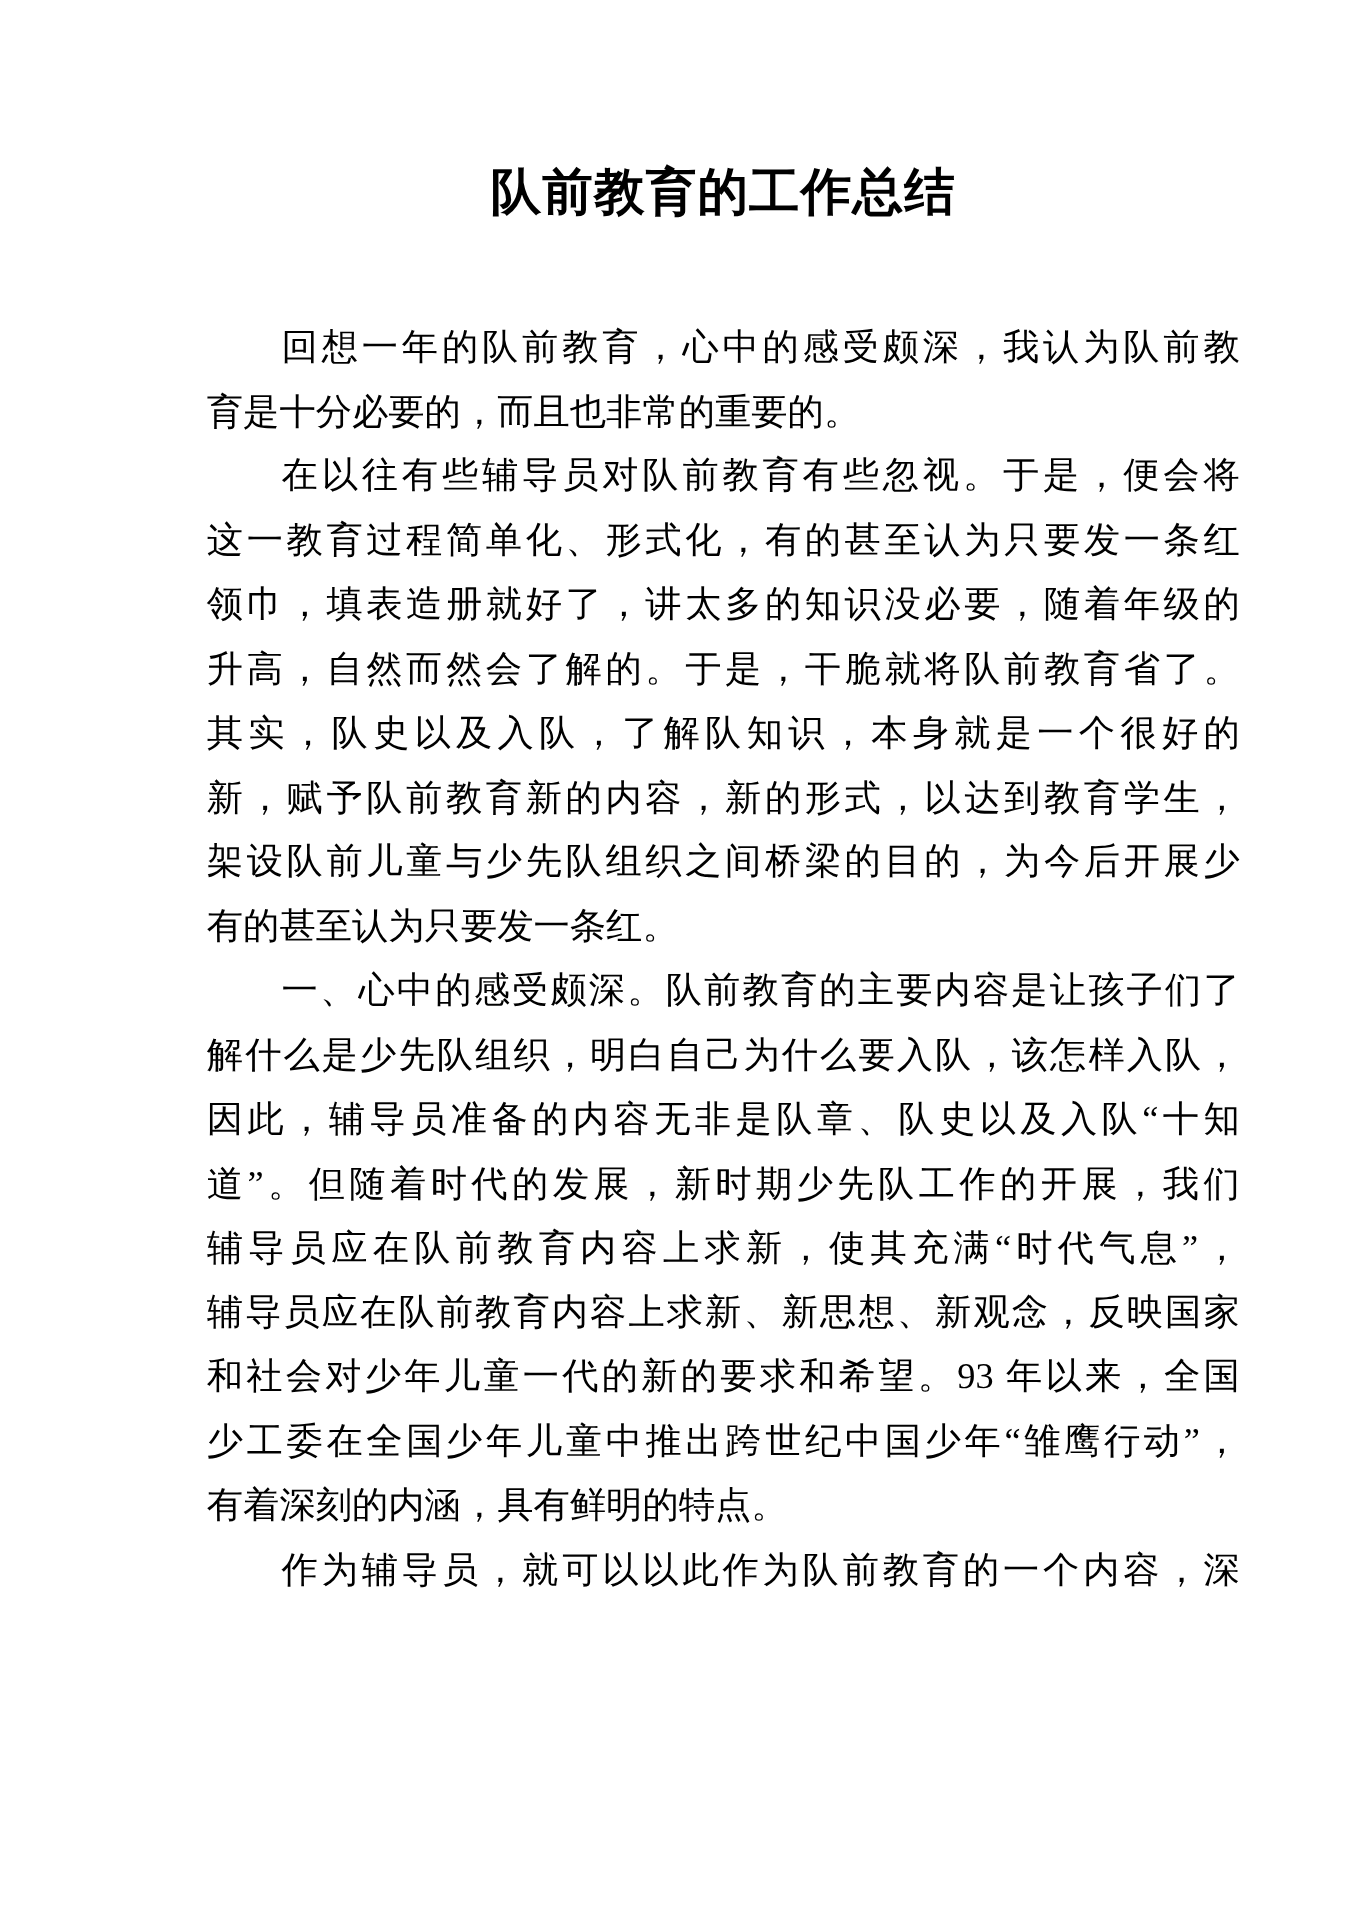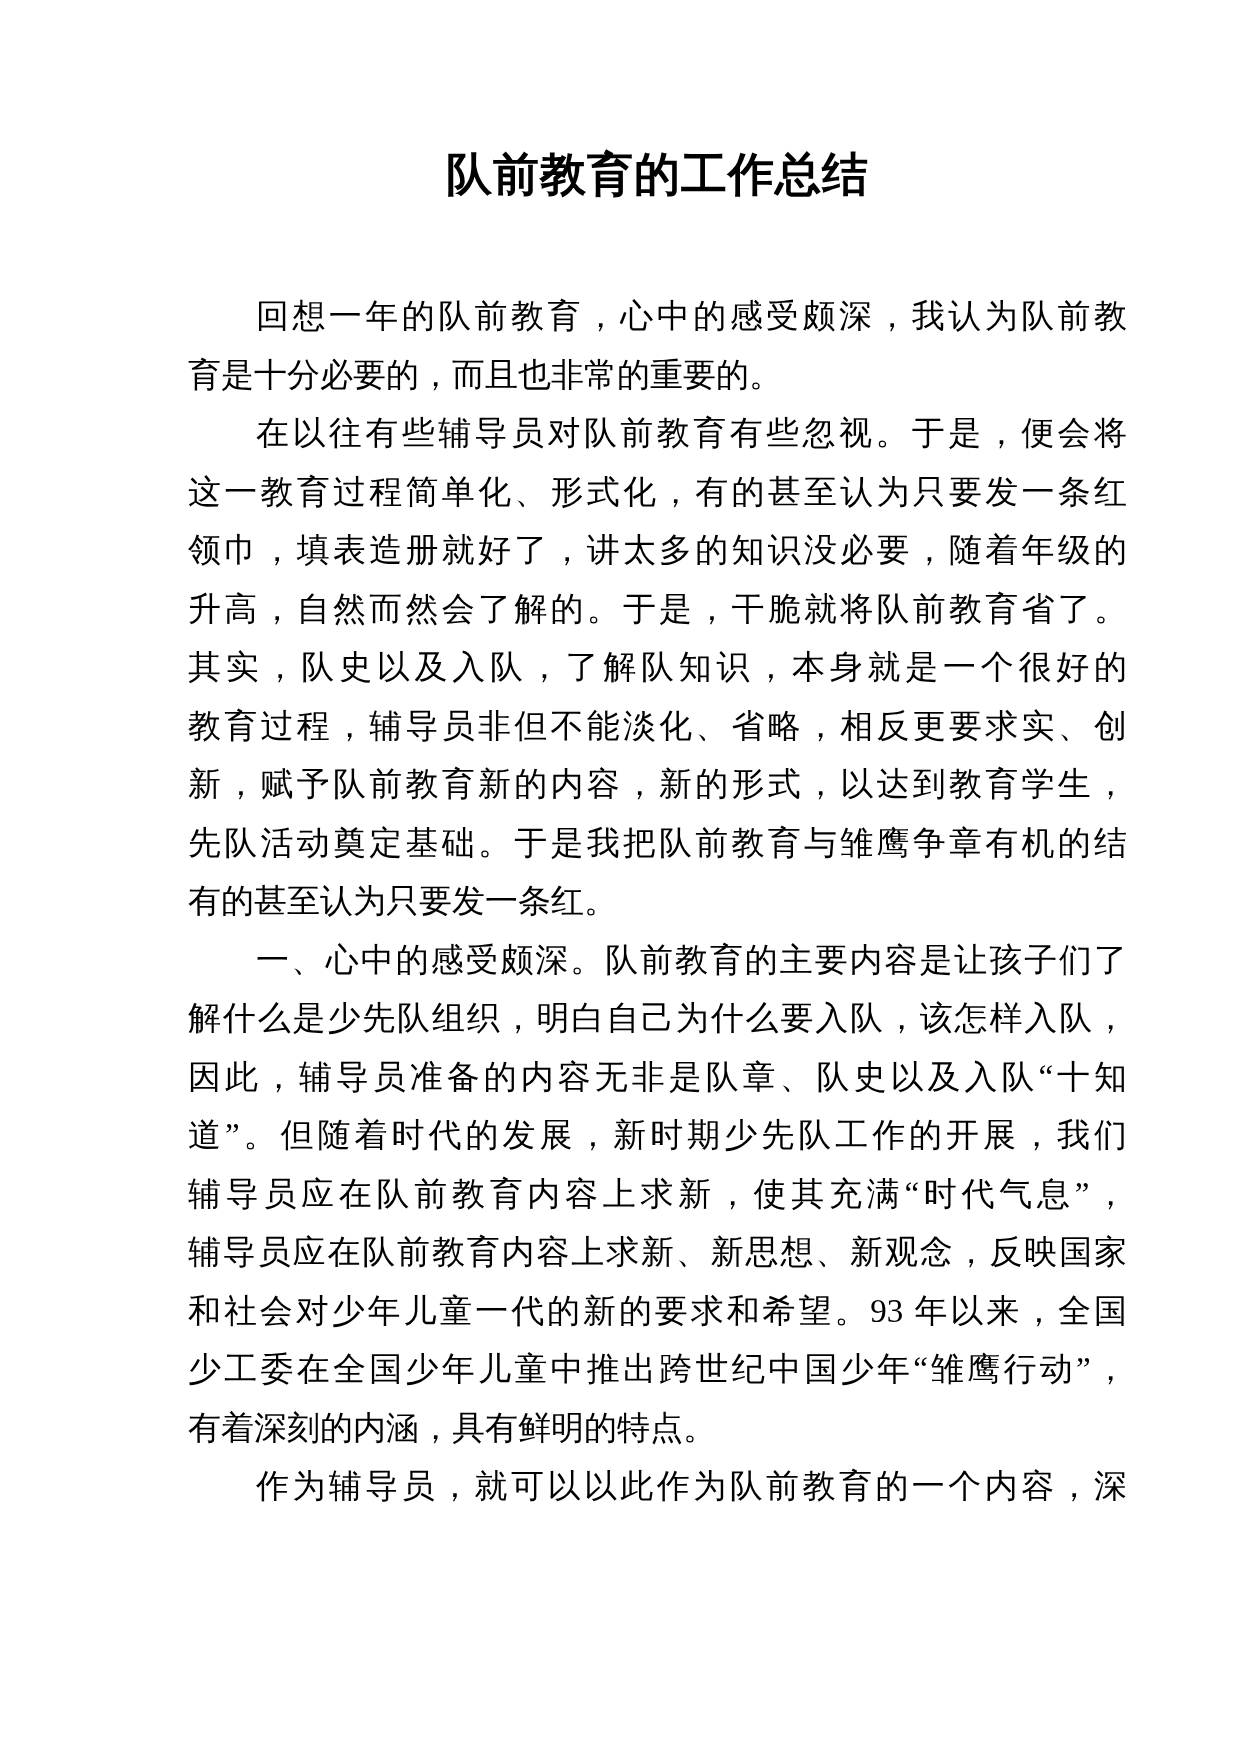--- a/index.html
+++ b/index.html
@@ -60,23 +60,22 @@
       <div class="paragraph">
         <div class="line para-first">回想一年的队前教育，心中的感受颇深，我认为队前教</div>
         <div class="line para-last">育是十分必要的，而且也非常的重要的。</div>
       </div>
       <div class="paragraph">
         <div class="line para-first">在以往有些辅导员对队前教育有些忽视。于是，便会将</div>
         <div class="line">这一教育过程简单化、形式化，有的甚至认为只要发一条红</div>
         <div class="line">领巾，填表造册就好了，讲太多的知识没必要，随着年级的</div>
         <div class="line">升高，自然而然会了解的。于是，干脆就将队前教育省了。</div>
         <div class="line">其实，队史以及入队，了解队知识，本身就是一个很好的</div>
-        <div class="line">教育过程，辅导员非但不能淡化、省略，相反更要求实、创</div>
         <div class="line">新，赋予队前教育新的内容，新的形式，以达到教育学生，</div>
-        <div class="line">先队活动奠定基础。于是我把队前教育与雏鹰争章有机的结</div>
+        <div class="line">架设队前儿童与少先队组织之间桥梁的目的，为今后开展少</div>
         <div class="line para-last">有的甚至认为只要发一条红。</div>
       </div>
       <div class="paragraph">
         <div class="line para-first">一、心中的感受颇深。队前教育的主要内容是让孩子们了</div>
         <div class="line">解什么是少先队组织，明白自己为什么要入队，该怎样入队，</div>
         <div class="line">因此，辅导员准备的内容无非是队章、队史以及入队“十知</div>
         <div class="line">道”。但随着时代的发展，新时期少先队工作的开展，我们</div>
         <div class="line">辅导员应在队前教育内容上求新，使其充满“时代气息”，</div>
         <div class="line">辅导员应在队前教育内容上求新、新思想、新观念，反映国家</div>
         <div class="line">和社会对少年儿童一代的新的要求和希望。93 年以来，全国</div>

